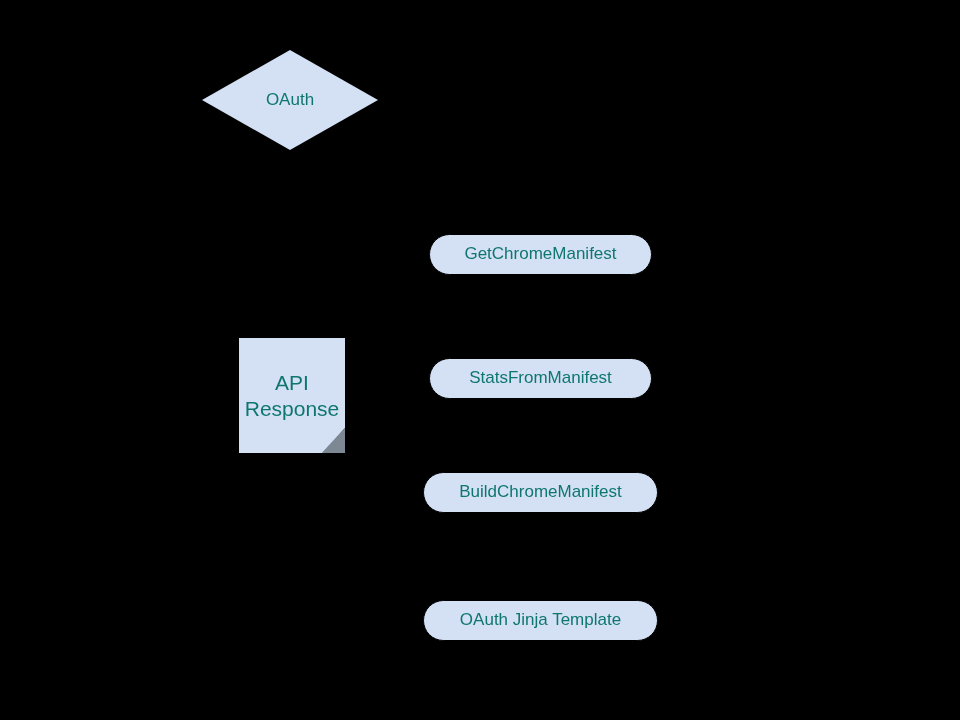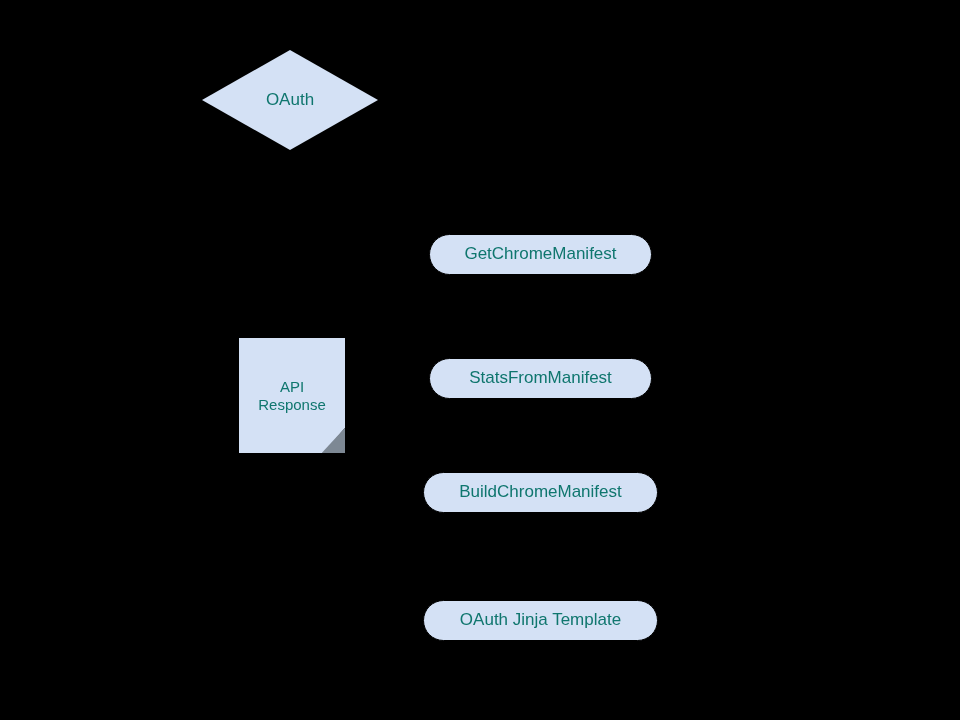--- a/index.html
+++ b/index.html
@@ -85,21 +85,21 @@
     position: relative;
     z-index: 2;
   }
   .node-label {
     display: block;
     pointer-events: none;
   }
   .label-oauth       { font-size: 17px; }
   .label-application { font-size: 17px; }
   .label-google      { font-size: 17px; }
-  .label-note        { font-size: 15px; }
+  .label-note        { font-size: 21px; }
   .label-pill        { font-size: 17px; }
 </style>
 </head>
 <body>
 
 <div id="canvas">
 
   <div class="node shape-diamond" style="left:202px; top:50px; width:176px; height:100px;">
     <div class="diamond-fill"></div>
     <span class="node-label label-oauth">OAuth</span>

